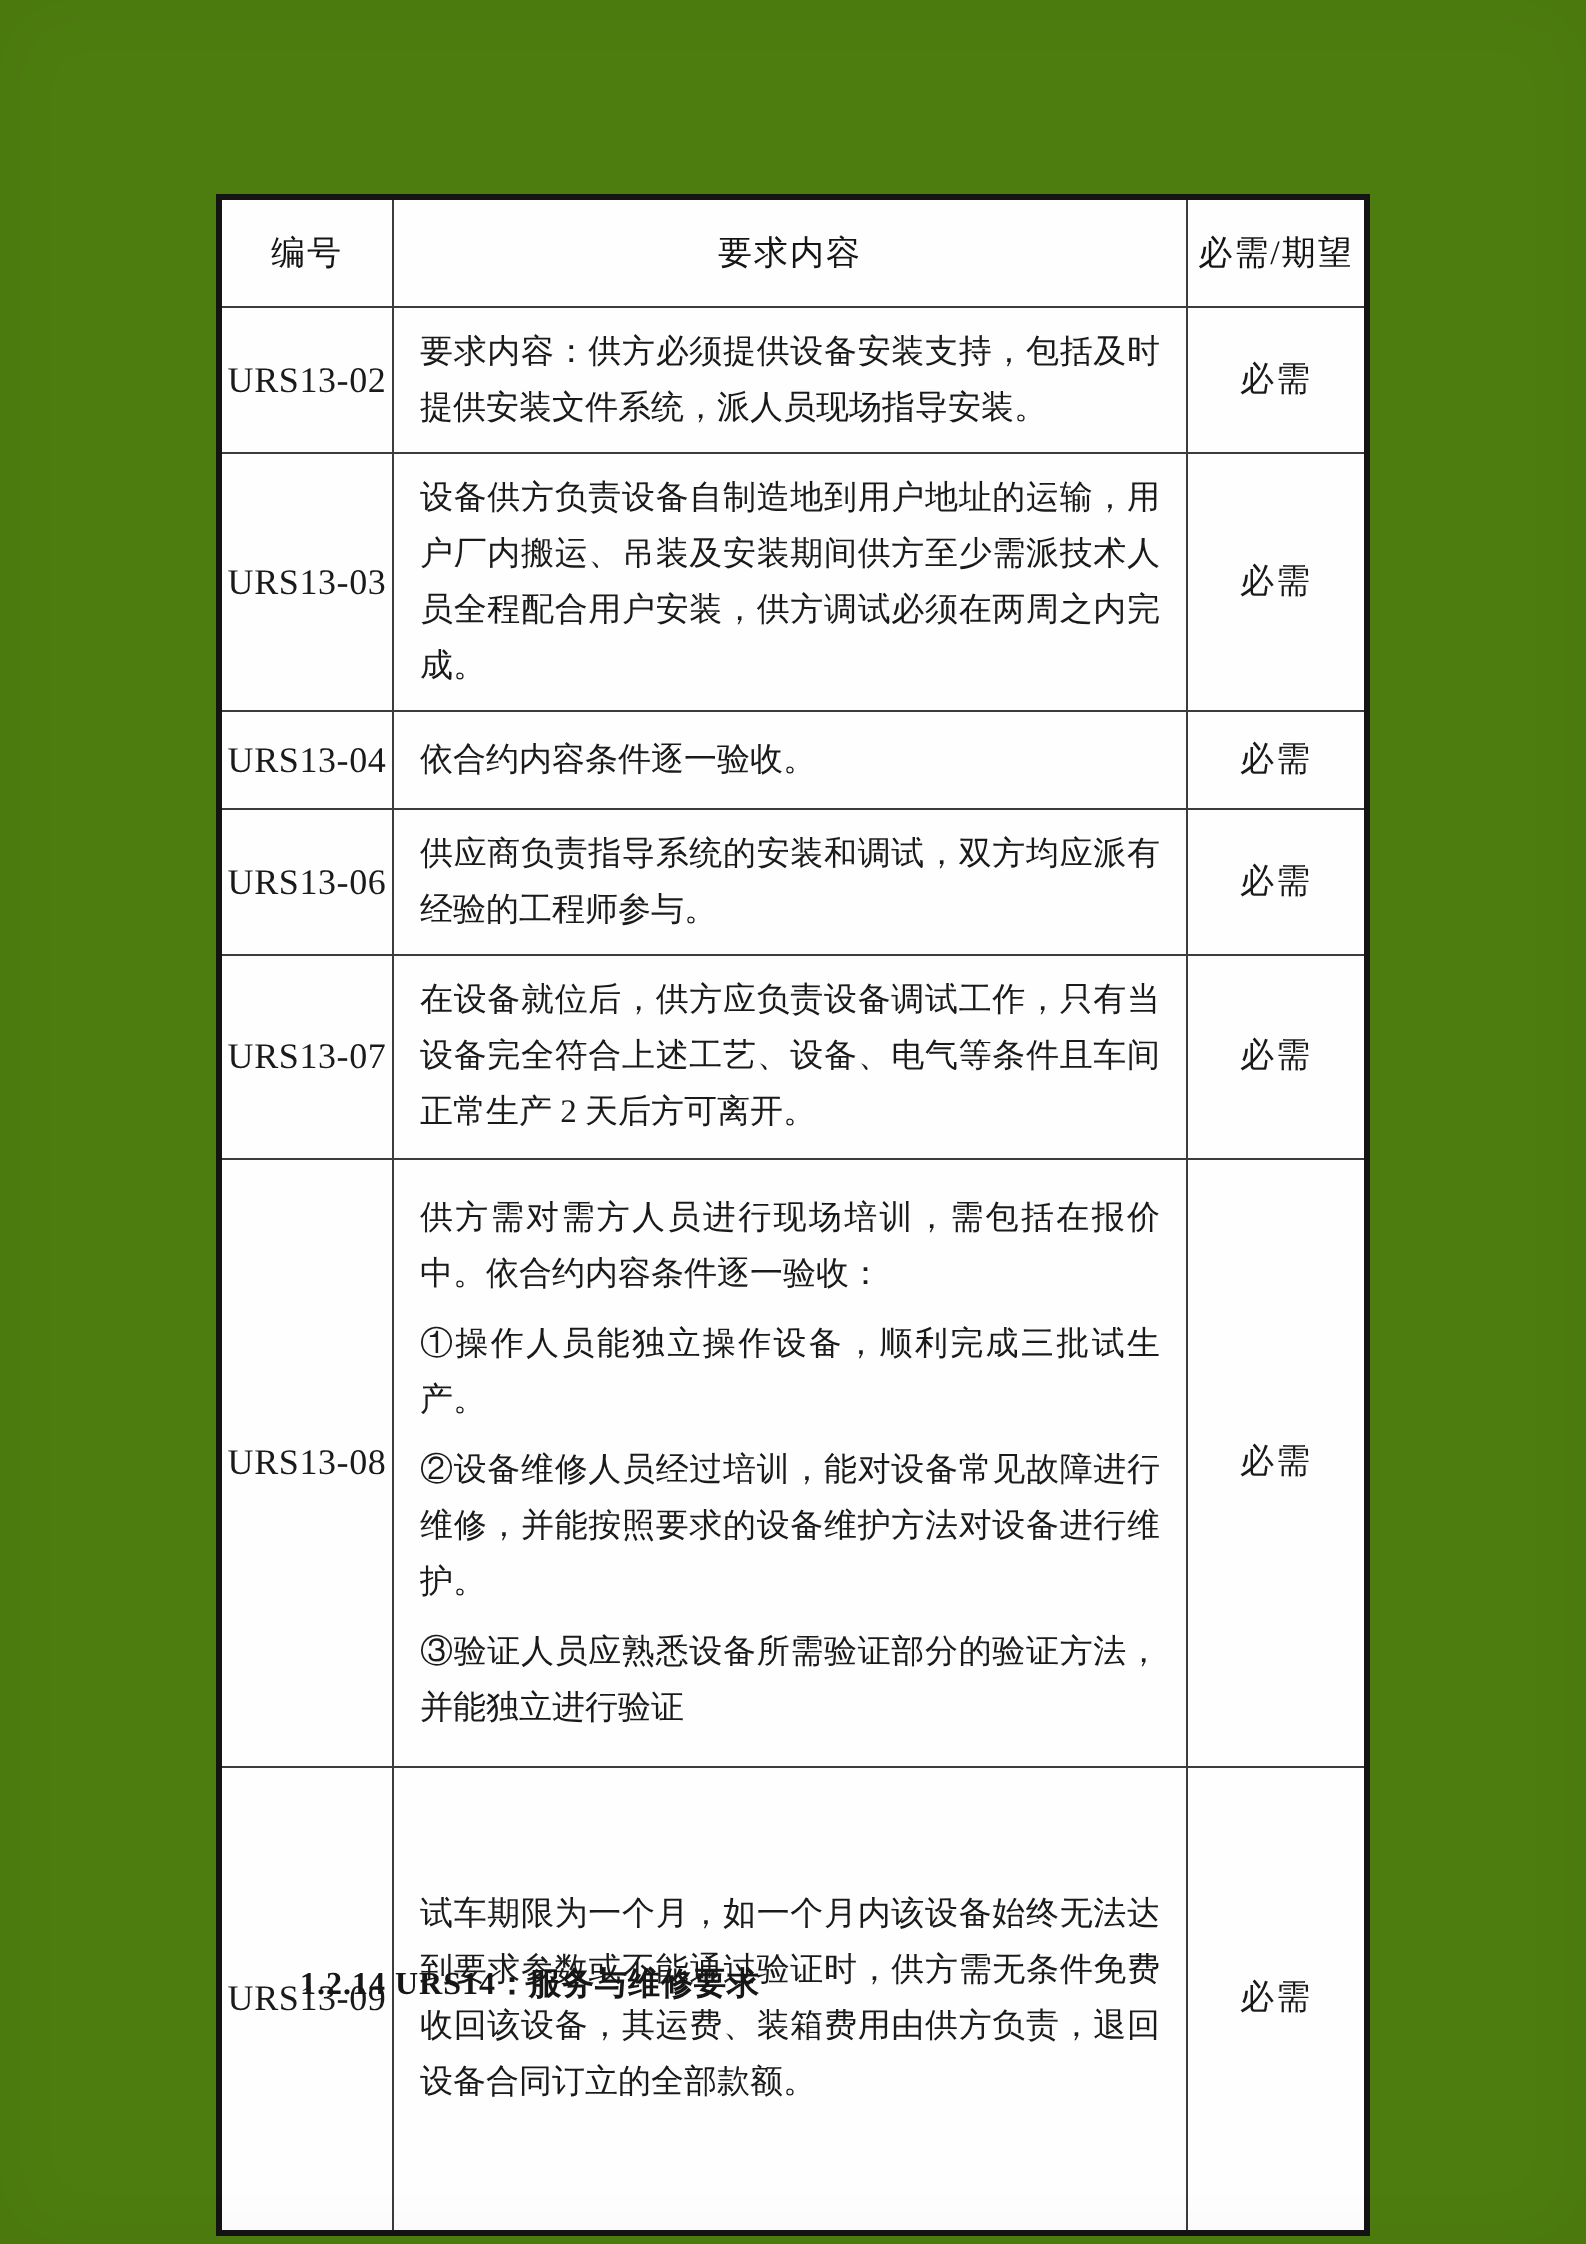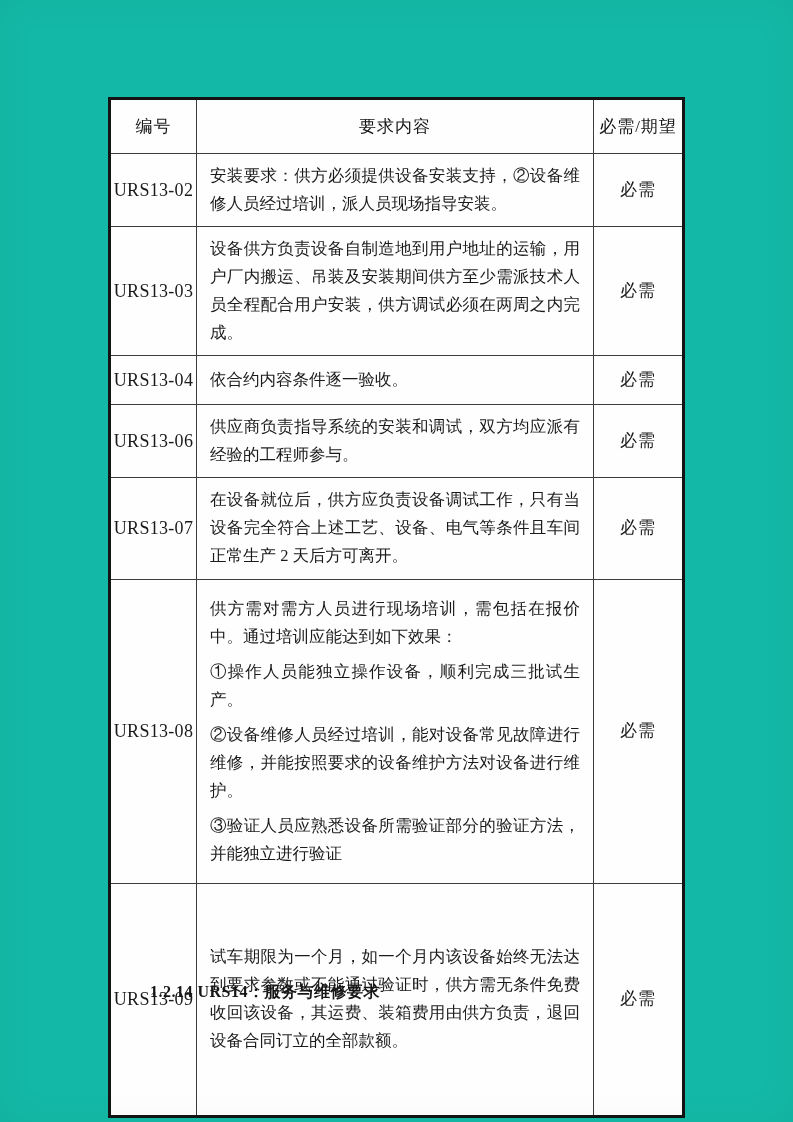--- a/index.html
+++ b/index.html
@@ -4,21 +4,21 @@
 <style>
   html, body { margin: 0; padding: 0; }
   body {
     width: 793px; height: 1122px;
     background: #f2f2f2;
     font-family: "Liberation Serif", "DejaVu Serif", serif;
   }
   .page {
     position: relative;
     width: 793px; height: 1122px;
-    background: #14b8a6;
+    background: #4d7c0f;
     overflow: hidden;
     color: #1e1e1e;
   }
   
   .page::after {
     content: "";
     position: absolute; inset: 0;
     pointer-events: none;
     box-shadow: inset 0 0 40px rgba(0,0,0,0.04);
   }
@@ -100,21 +100,21 @@
     <thead>
       <tr>
         <th>编号</th>
         <th>要求内容</th>
         <th>必需/期望</th>
       </tr>
     </thead>
     <tbody id="rows">
   <tr>
     <td class="c-id">URS13-02</td>
-    <td class="c-content">安装要求：供方必须提供设备安装支持，②设备维修人员经过培训，派人员现场指导安装。</td>
+    <td class="c-content">要求内容：供方必须提供设备安装支持，包括及时提供安装文件系统，派人员现场指导安装。</td>
     <td class="c-req">必需</td>
   </tr>
 
   <tr>
     <td class="c-id">URS13-03</td>
     <td class="c-content">设备供方负责设备自制造地到用户地址的运输，用户厂内搬运、吊装及安装期间供方至少需派技术人员全程配合用户安装，供方调试必须在两周之内完成。</td>
     <td class="c-req">必需</td>
   </tr>
 
   <tr>
@@ -131,21 +131,21 @@
   </tr>
 
   <tr>
     <td class="c-id">URS13-07</td>
     <td class="c-content">在设备就位后，供方应负责设备调试工作，只有当设备完全符合上述工艺、设备、电气等条件且车间正常生产 2 天后方可离开。</td>
     <td class="c-req">必需</td>
   </tr>
 
   <tr>
     <td class="c-id">URS13-08</td>
-    <td class="c-content"><p>供方需对需方人员进行现场培训，需包括在报价中。通过培训应能达到如下效果：</p><p>①操作人员能独立操作设备，顺利完成三批试生产。</p><p>②设备维修人员经过培训，能对设备常见故障进行维修，并能按照要求的设备维护方法对设备进行维护。</p><p>③验证人员应熟悉设备所需验证部分的验证方法，并能独立进行验证</p></td>
+    <td class="c-content"><p>供方需对需方人员进行现场培训，需包括在报价中。依合约内容条件逐一验收：</p><p>①操作人员能独立操作设备，顺利完成三批试生产。</p><p>②设备维修人员经过培训，能对设备常见故障进行维修，并能按照要求的设备维护方法对设备进行维护。</p><p>③验证人员应熟悉设备所需验证部分的验证方法，并能独立进行验证</p></td>
     <td class="c-req">必需</td>
   </tr>
 
   <tr>
     <td class="c-id">URS13-09</td>
     <td class="c-content">试车期限为一个月，如一个月内该设备始终无法达到要求参数或不能通过验证时，供方需无条件免费收回该设备，其运费、装箱费用由供方负责，退回设备合同订立的全部款额。</td>
     <td class="c-req">必需</td>
   </tr>
 
 </tbody>

